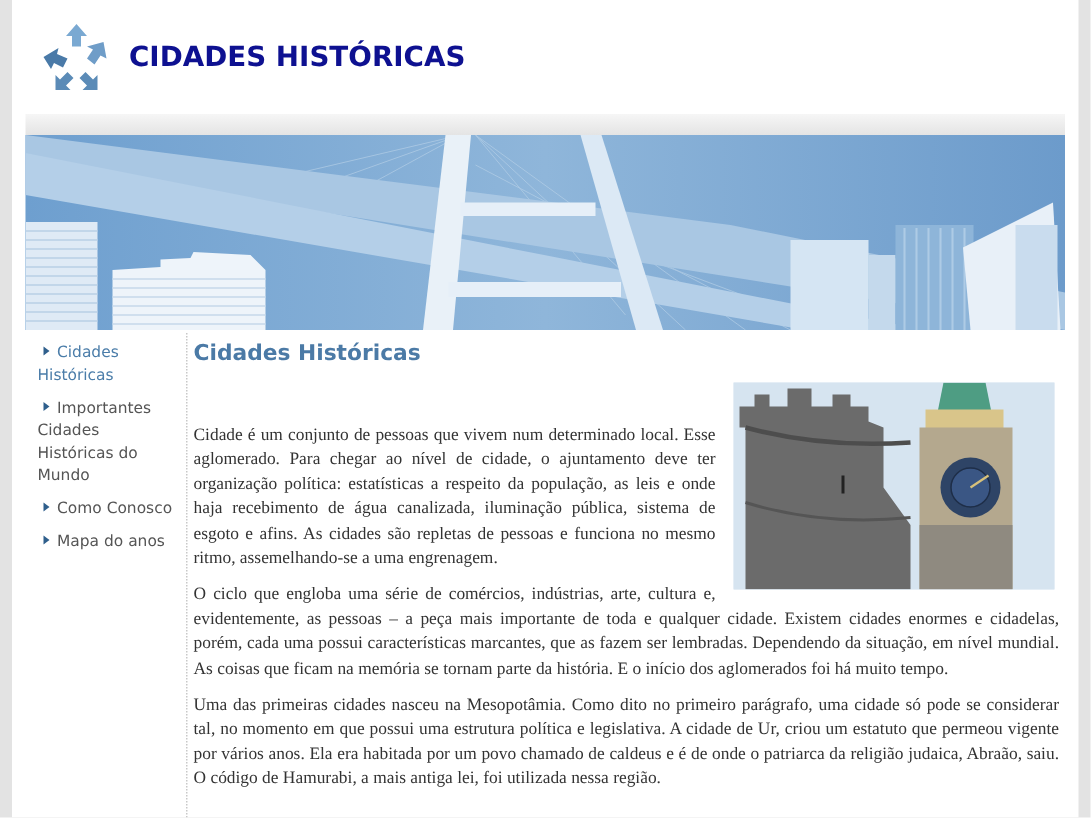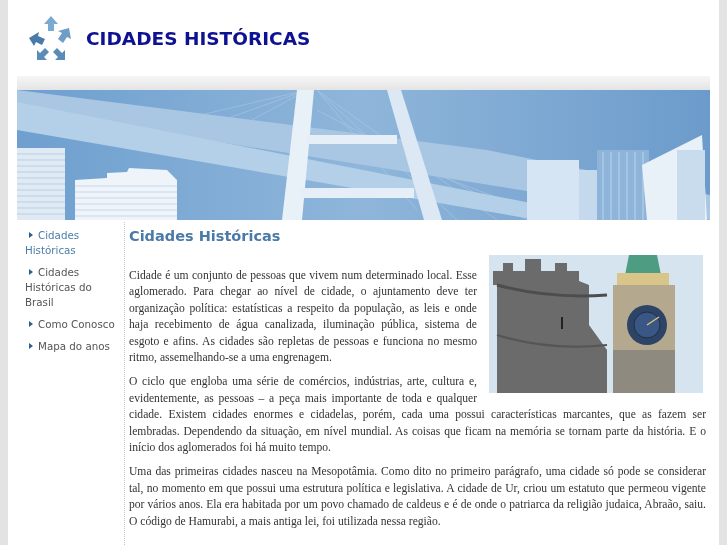--- a/index.html
+++ b/index.html
@@ -46,21 +46,21 @@
   }
   .content { position: absolute; left: 121px; top: 224px; width: 577px; }
   .title {
     font-family: "DejaVu Sans", sans-serif; font-weight: bold;
     font-size: 14.5px; color: #4b7aa6; margin: 4px 0 0 0; height: 24px;
   }
   .para {
     font-size: 11.6px; line-height: 16.4px; color: #333;
     text-align: justify; margin: 0 0 8px 0;
   }
-  .first-para { margin-top: 16px; }
+  .first-para { margin-top: 30px; }
   .photo {
     float: right; width: 214px; height: 138px; margin: 3px 3px 6px 12px;
     background: #cfe0ef; position: relative; overflow: hidden;
   }
 </style>
 </head>
 <body>
 
 <div class="page">
 
@@ -142,21 +142,21 @@
       <polygon points="625,75 685,45 690,130 630,130" fill="#e8f0f8"></polygon>
       <rect x="660" y="60" width="28" height="70" fill="#c9dcee"></rect>
     </svg>
   </div>
 
   <div class="sidebar">
     <div class="nav-item active">
       <span class="nav-arrow"></span><span>Cidades Históricas</span>
     </div>
     <div class="nav-item">
-      <span class="nav-arrow"></span><span>Cidades Históricas do Brasil</span>
+      <span class="nav-arrow"></span><span>Importantes Cidades Históricas do Mundo</span>
     </div>
     <div class="nav-item">
       <span class="nav-arrow"></span><span>Como Conosco</span>
     </div>
     <div class="nav-item">
       <span class="nav-arrow"></span><span>Mapa do anos</span>
     </div>
   </div>
 
   <div class="divider"></div>

